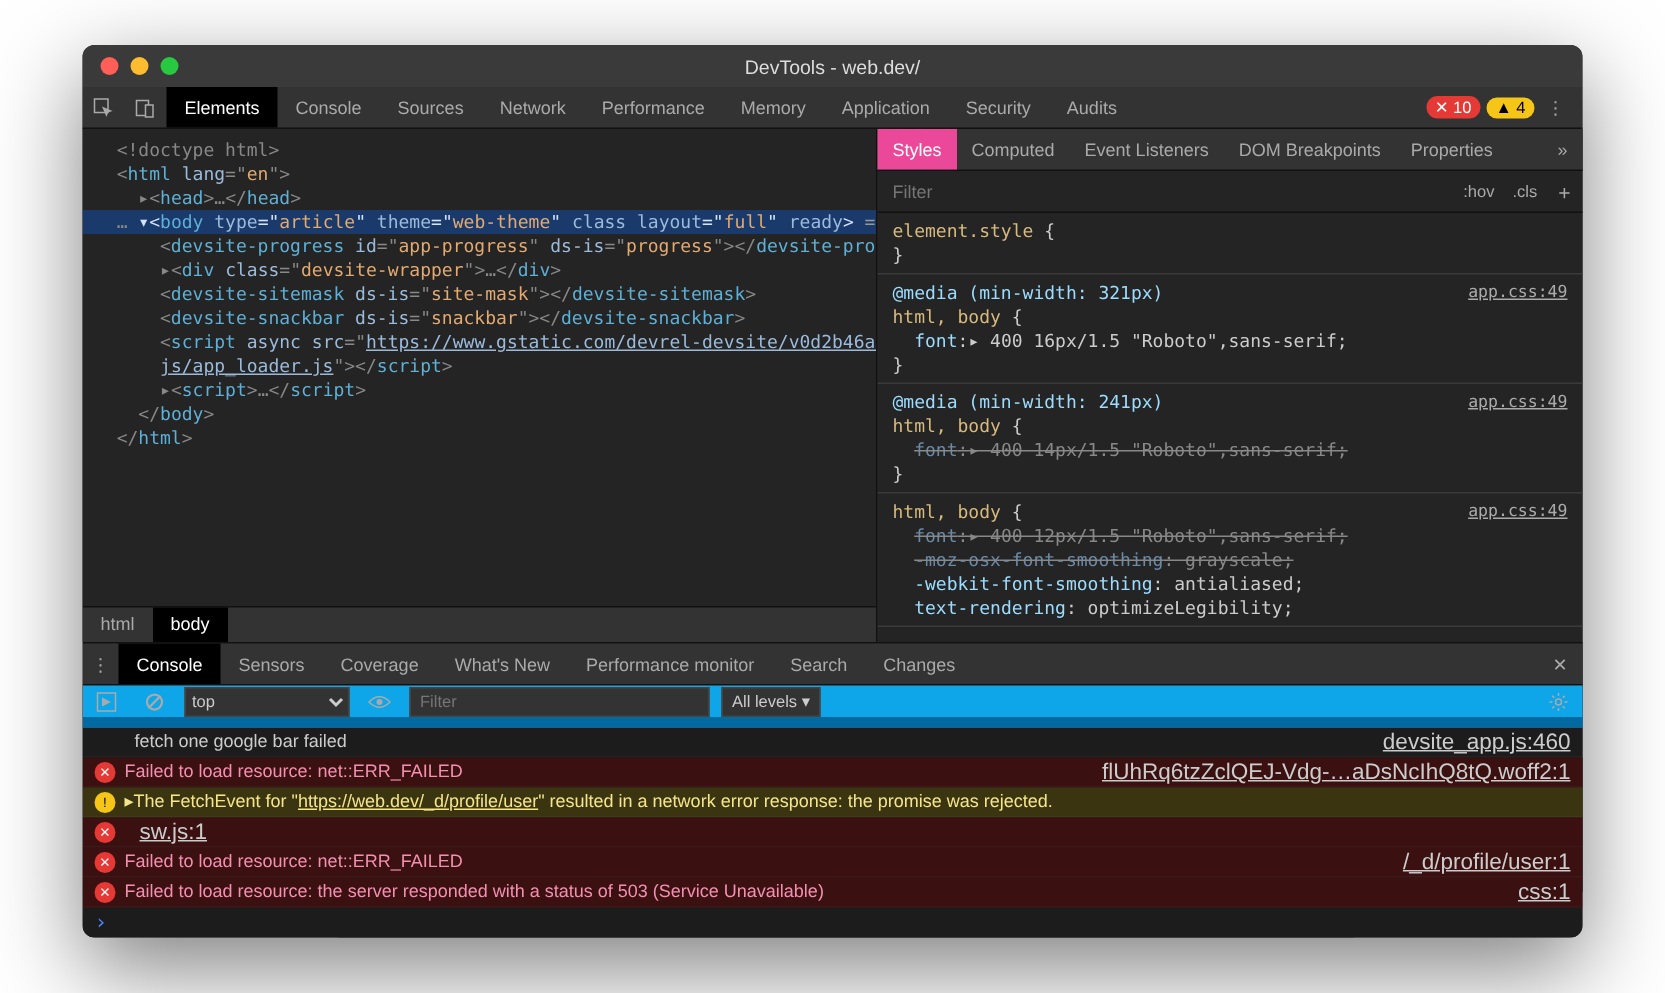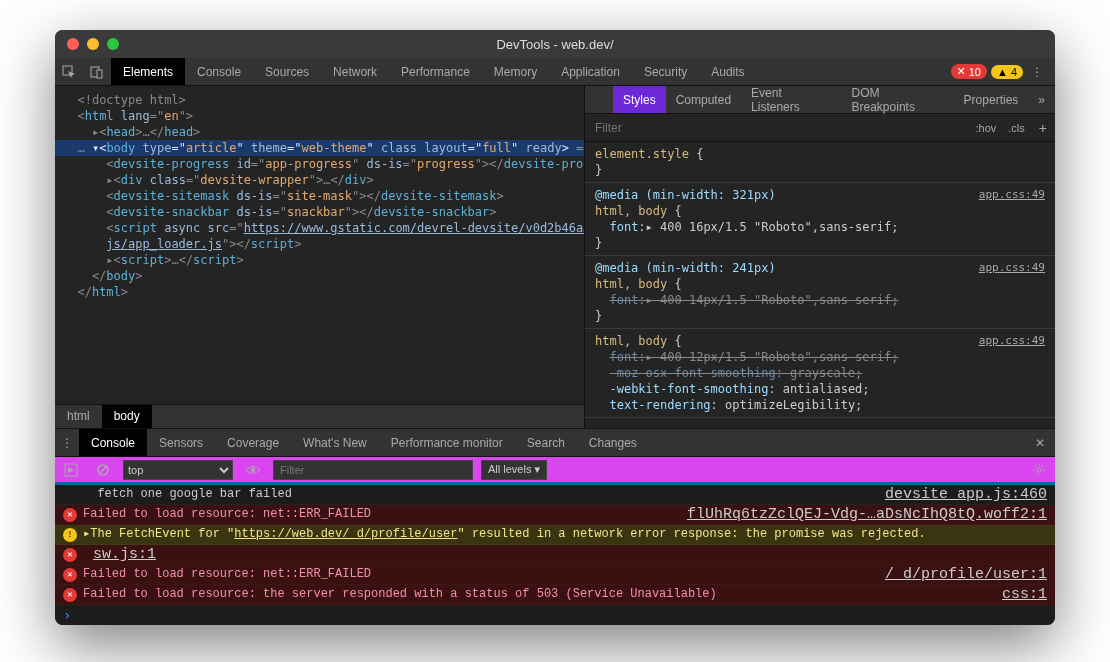--- a/index.html
+++ b/index.html
@@ -35,21 +35,21 @@
 .eq0 { color: #999; }
 .underline { text-decoration: underline; color: #9bbbdc; }
 
 .crumbs { height: 24px; background: #333; display: flex; align-items: stretch; font-size: 12px; color: #aaa; border-top: 1px solid #111; }
 .crumbs span { padding: 4px 12px; }
 .crumbs .active { background: #000; color: #fff; }
 
 .styles-panel { flex: 1; display: flex; flex-direction: column; background: #242424; }
 .styles-tabs { height: 28px; display: flex; align-items: stretch; background: #333; font-size: 12px; color: #aaa; border-bottom: 1px solid #111; }
 .styles-tabs .tab { padding: 0 10px; display: flex; align-items: center; }
-.styles-tabs .tab.active { background: #6d28d9; color: #fff; margin-left: 28px; }
+.styles-tabs .tab.active { background: #ec4899; color: #fff; }
 .styles-tabs .more { margin-left: auto; padding: 0 10px; display: flex; align-items: center; }
 .styles-filter { height: 28px; display: flex; align-items: center; border-bottom: 1px solid #111; }
 .styles-filter input { flex: 1; background: transparent; border: none; color: #ccc; font-size: 12px; padding: 0 10px; outline: none; }
 .styles-filter .pill { color: #aaa; font-size: 11px; padding: 0 6px; }
 .styles-filter .plus { color: #aaa; padding: 0 8px; font-size: 14px; }
 .styles-body { flex: 1; overflow: auto; font-family: Menlo, Consolas, monospace; font-size: 12px; line-height: 16px; }
 .rule { border-bottom: 1px solid #3a3a3a; padding: 4px 10px; color: #ccc; position: relative; }
 .rule .src { position: absolute; right: 10px; top: 4px; color: #aaa; text-decoration: underline; font-size: 11px; }
 .rule .sel-txt { color: #d7ba7d; }
 .rule .mq { color: #9cdcfe; }
@@ -57,28 +57,28 @@
 .rule .strike { text-decoration: line-through; color: #888; }
 .rule .strike .prop { color: #6a8aa8; }
 
 .drawer { background: #1c1c1c; display: flex; flex-direction: column; border-top: 1px solid #111; }
 .drawer-tabs { height: 28px; display: flex; align-items: stretch; background: #333; font-size: 12px; color: #aaa; border-bottom: 1px solid #111; }
 .drawer-tabs .icon-btn { width: 24px; display: flex; align-items: center; justify-content: center; }
 .drawer-tabs .tab { padding: 0 12px; display: flex; align-items: center; }
 .drawer-tabs .tab.active { background: #000; color: #fff; }
 .drawer-tabs .close { margin-left: auto; padding: 0 10px; display: flex; align-items: center; }
 
-.console-toolbar { height: 28px; display: flex; align-items: center; background: #d946ef; border-bottom: 3px solid #0369a1; font-size: 12px; color: #aaa; gap: 8px; padding: 0 4px; }
+.console-toolbar { height: 28px; display: flex; align-items: center; background: #0ea5e9; border-bottom: 7px solid #0369a1; font-size: 12px; color: #aaa; gap: 8px; padding: 0 4px; }
 .console-toolbar .icon-btn { width: 24px; height: 24px; display: flex; align-items: center; justify-content: center; }
 .console-toolbar select { background: #333; border: 1px solid #444; color: #ccc; font-size: 11px; height: 20px; width: 110px; }
 .console-toolbar input { background: #333; border: 1px solid #444; color: #ccc; font-size: 11px; height: 20px; width: 200px; padding: 0 6px; }
 .console-toolbar .lvlsel { background: #333; border: 1px solid #444; color: #ccc; font-size: 11px; height: 20px; padding: 0 6px; display: flex; align-items: center; }
 .console-toolbar .gear { margin-left: auto; }
 
-.console-body { font-family: Liberation Mono, monospace; font-size: 12px; line-height: 19px; }
+.console-body { font-family: Liberation Sans, sans-serif; font-size: 12px; line-height: 19px; }
 .msg { display: flex; align-items: flex-start; padding: 0 8px; border-bottom: 1px solid rgba(255,255,255,0.03); position: relative; }
 .msg .micon { width: 14px; height: 14px; border-radius: 50%; margin-top: 3px; margin-right: 6px; display: flex; align-items: center; justify-content: center; font-size: 9px; color: #fff; flex-shrink: 0; }
 .msg .text { flex: 1; white-space: pre-wrap; }
 .msg .src { color: #ccc; text-decoration: underline; font-size: 15px; padding-left: 10px; flex-shrink: 0; }
 .msg.error { background: #3a1010; color: #f48fb1; }
 .msg.error .micon { background: #e53935; }
 .msg.warn { background: #3a3410; color: #f5e58b; }
 .msg.warn .micon { background: #f5c518; color: #000; }
 .msg.log { color: #ccc; }
 .msg.log .micon { visibility: hidden; }

